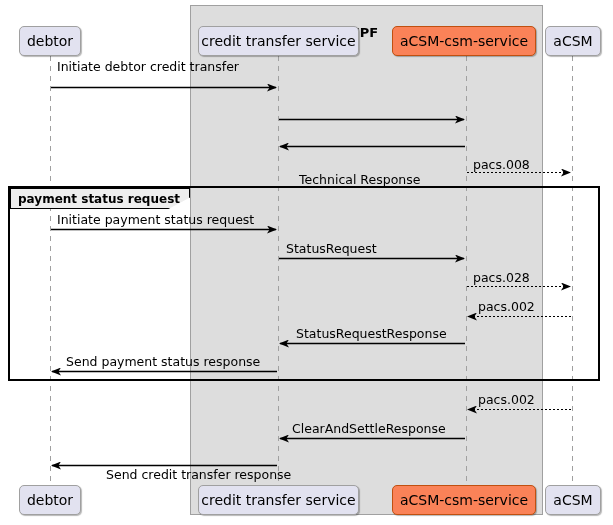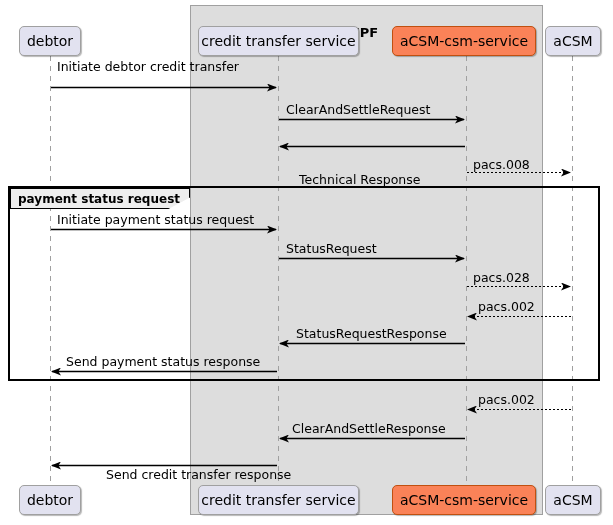--- a/index.html
+++ b/index.html
@@ -163,21 +163,20 @@
       </div>
       <div class="participant accent" style="left: 392px; top: 485px; width: 144px; height: 30px;">
         <span>aCSM-csm-service</span>
       </div>
       <div class="participant" style="left: 545px; top: 485px; width: 56px; height: 30px;">
         <span>aCSM</span>
       </div>
     </div>
   <div class="layer" id="labels-layer">
       <div class="msg-label" style="left: 57px; top: 60px;">Initiate debtor credit transfer</div>
-      <div class="msg-label" style="left: 286px; top: 103px;">ClearAndSettleRequest</div>
       <div class="msg-label" style="left: 299px; top: 133px; margin-top: 40px;">Technical Response</div>
       <div class="msg-label" style="left: 473px; top: 158px;">pacs.008</div>
       <div class="msg-label" style="left: 57px; top: 213px;">Initiate payment status request</div>
       <div class="msg-label" style="left: 286px; top: 242px;">StatusRequest</div>
       <div class="msg-label" style="left: 473px; top: 271px;">pacs.028</div>
       <div class="msg-label" style="left: 478px; top: 300px;">pacs.002</div>
       <div class="msg-label" style="left: 296px; top: 327px;">StatusRequestResponse</div>
       <div class="msg-label" style="left: 66px; top: 355px;">Send payment status response</div>
       <div class="msg-label" style="left: 478px; top: 393px;">pacs.002</div>
       <div class="msg-label" style="left: 292px; top: 422px;">ClearAndSettleResponse</div>

